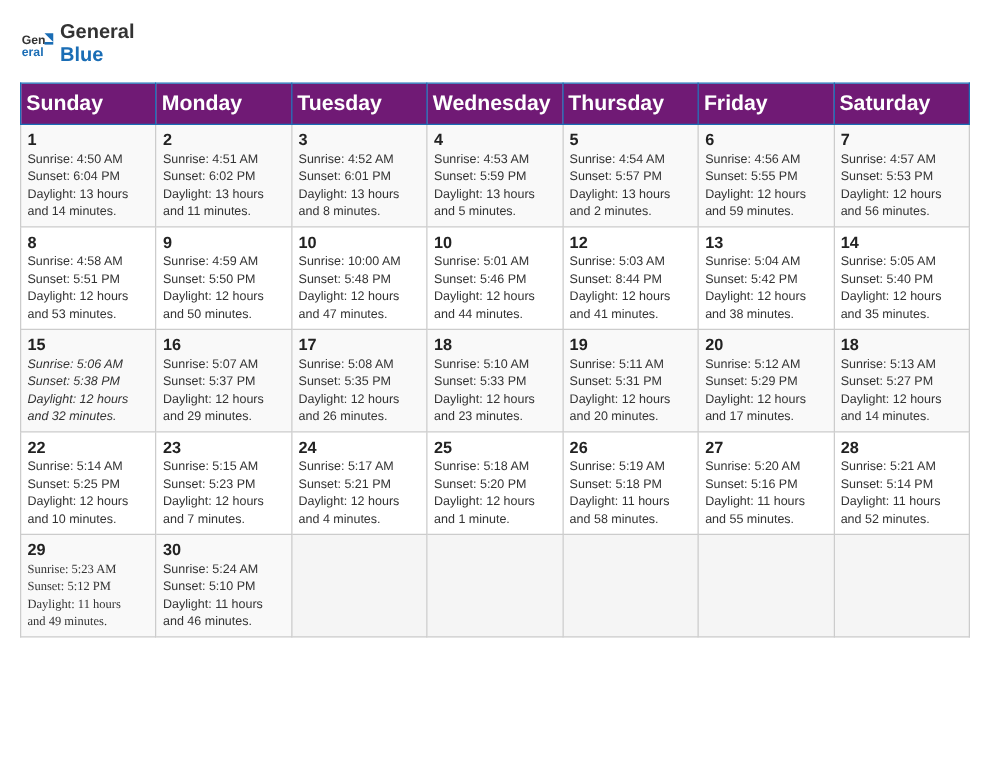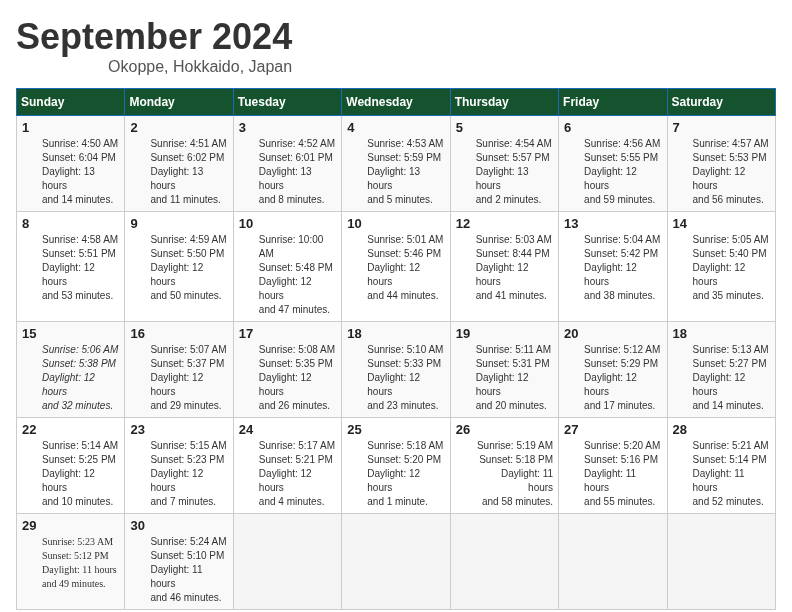--- a/index.html
+++ b/index.html
@@ -36,25 +36,25 @@
     .location-title {
       font-size: 16px;
       color: #555;
     }
     table {
       width: 100%;
       border-collapse: collapse;
       font-size: 10.5px;
     }
     thead tr th {
-      background-color: #14532d;
+      background-color: #701a75;
       color: #fff;
       padding: 6px 4px;
       text-align: left;
-      font-size: 12px;
+      font-size: 17px;
       font-weight: bold;
       border: 1px solid #1a6db5;
     }
     tbody tr td {
       border: 1px solid #ccc;
       vertical-align: top;
       padding: 4px 5px;
       width: 14.28%;
       height: 80px;
       background: #fff;
@@ -66,33 +66,42 @@
       font-size: 13px;
       font-weight: bold;
       color: #222;
       display: block;
       margin-bottom: 2px;
     }
     .day-info {
       color: #333;
       line-height: 1.4;
       font-size: 10px;
-      margin-left: 20px;
     }
     .empty-cell {
       background: #f5f5f5 !important;
     }
   </style>
 </head>
 <body>
 
 <div class="header-section">
-  <div class="title-section">
-    <div class="month-title">September 2024</div>
-    <div class="location-title">Okoppe, Hokkaido, Japan</div>
+  <div class="logo">
+    <svg class="logo-icon" viewBox="0 0 40 40">
+      <text x="2" y="20" font-size="14" font-weight="bold" fill="#333">Gen</text>
+      <text x="2" y="34" font-size="14" font-weight="bold" fill="#1a6db5">eral</text>
+      <polygon points="28,8 38,8 38,18" fill="#1a6db5"></polygon>
+      <rect x="28" y="18" width="10" height="3" fill="#1a6db5"></rect>
+    </svg>
+    <div>
+      <div style="font-size:16px;font-weight:bold;color:#333;line-height:1.2;">
+        <span style="color:#333;">General</span>
+      </div>
+      <div style="font-size:16px;font-weight:bold;color:#1a6db5;line-height:1.2;">Blue</div>
+    </div>
   </div>
 </div>
 
 <table>
   <thead>
     <tr>
       <th>Sunday</th>
       <th>Monday</th>
       <th>Tuesday</th>
       <th>Wednesday</th>
@@ -279,21 +288,21 @@
         </td>
         <td>
           <span class="day-number">25</span>
           <div class="day-info" style="white-space: pre-line;">Sunrise: 5:18 AM
 Sunset: 5:20 PM
 Daylight: 12 hours
 and 1 minute.</div>
         </td>
         <td>
           <span class="day-number">26</span>
-          <div class="day-info" style="white-space: pre-line; text-align: right;">Sunrise: 5:19 AM
+          <div class="day-info" style="white-space: pre-line;">Sunrise: 5:19 AM
 Sunset: 5:18 PM
 Daylight: 11 hours
 and 58 minutes.</div>
         </td>
         <td>
           <span class="day-number">27</span>
           <div class="day-info" style="white-space: pre-line;">Sunrise: 5:20 AM
 Sunset: 5:16 PM
 Daylight: 11 hours
 and 55 minutes.</div>

